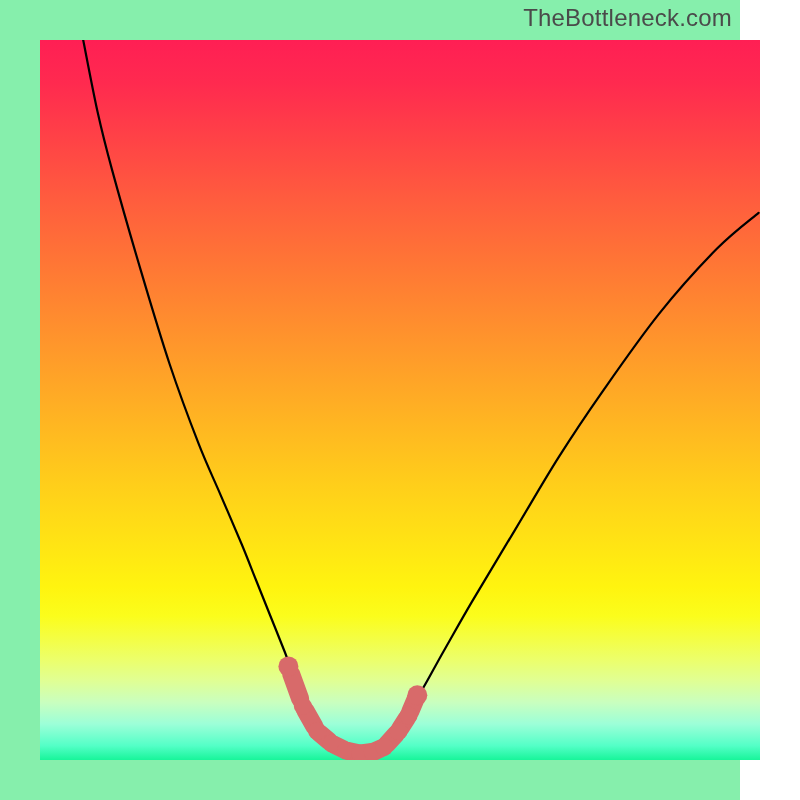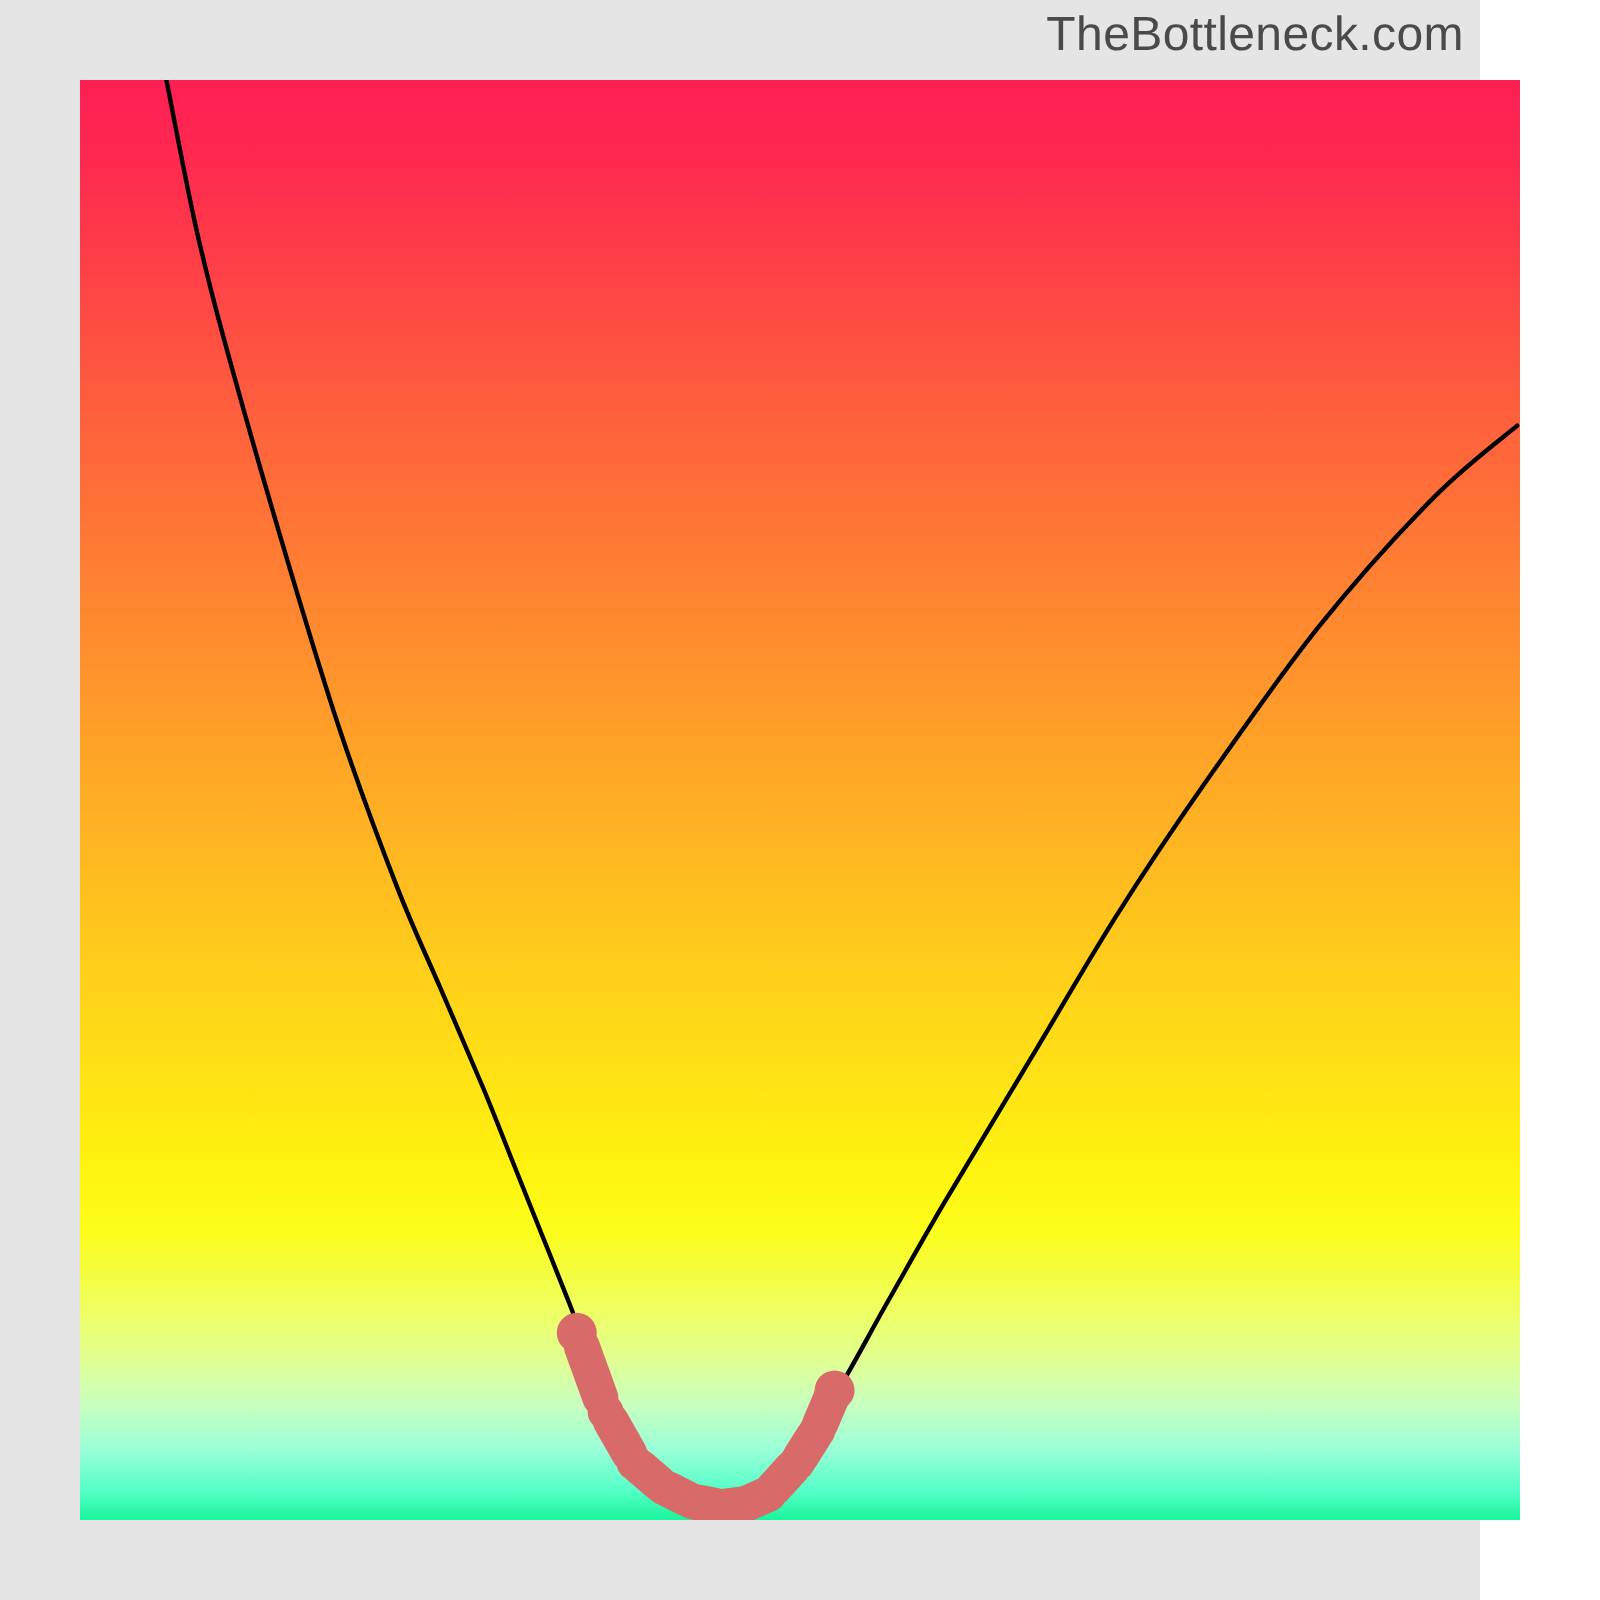--- a/index.html
+++ b/index.html
@@ -7,21 +7,21 @@
     padding: 0;
     width: 800px;
     height: 800px;
     overflow: hidden;
     font-family: Arial, Helvetica, sans-serif;
   }
   .frame {
     position: relative;
     width: 740px;
     height: 800px;
-    background: #e5e5e5;
+    background: #86efac;
   }
   .watermark {
     position: absolute;
     top: 4px;
     right: 8px;
     font-size: 24px;
     color: #4a4a4a;
     font-weight: 400;
     letter-spacing: 0.2px;
     z-index: 10;

